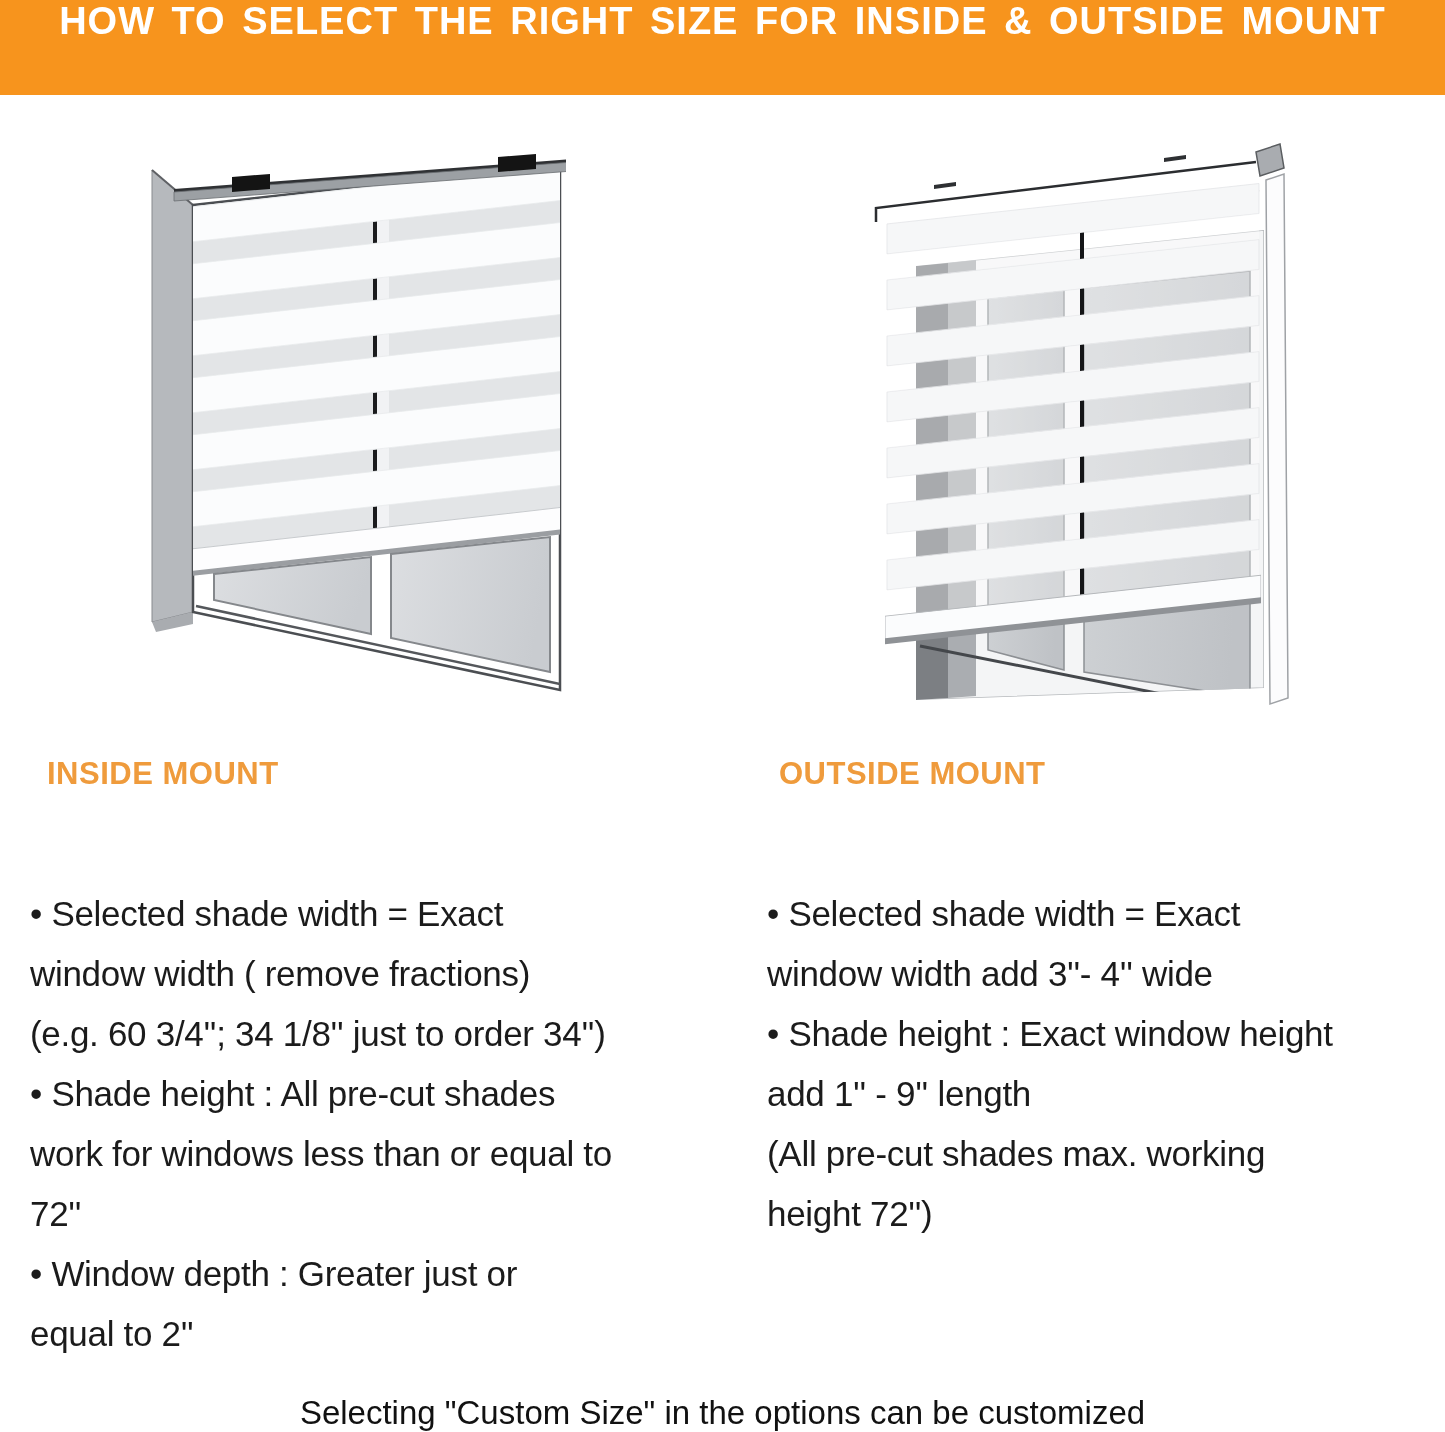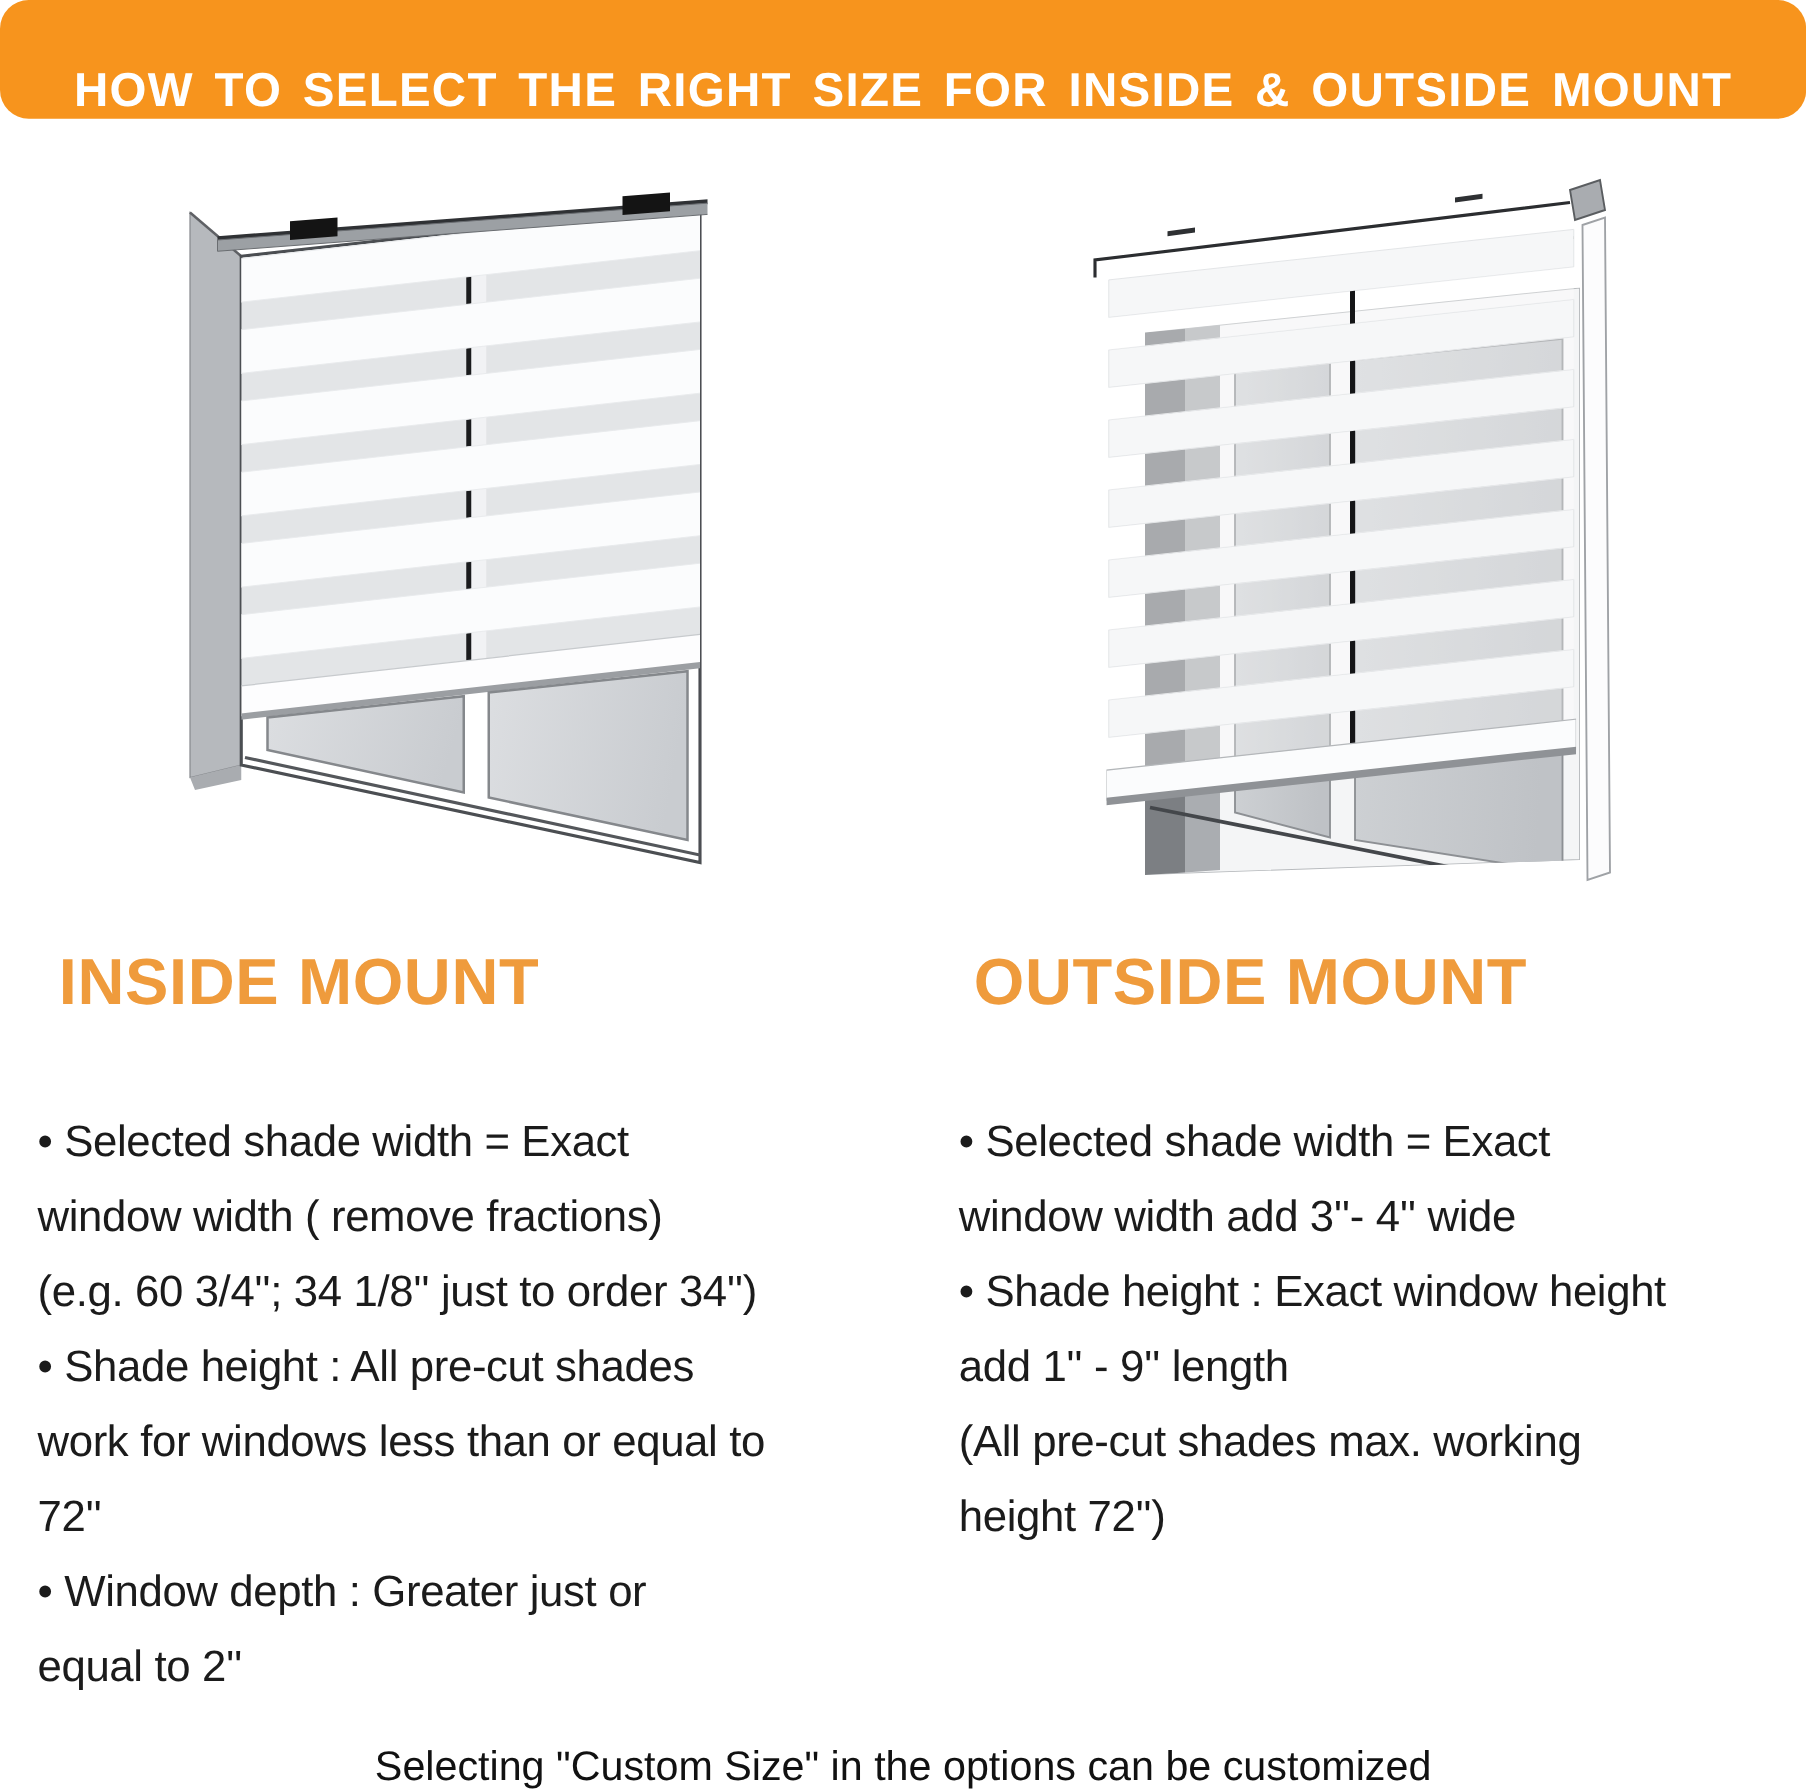--- a/index.html
+++ b/index.html
@@ -2,35 +2,35 @@
 <html><head>
 <meta charset="utf-8">
 <style>
   html,body{margin:0;padding:0;background:#ffffff;}
   body{font-family:"Liberation Sans", sans-serif;}
   #page{position:relative;width:1445px;height:1432px;background:#ffffff;overflow:hidden;}
 
   
   .banner{
     position:absolute;left:0;top:0;width:1445px;height:95px;
-    background:#F7941D;display:flex;align-items:flex-end;justify-content:center;border-radius:23px;
+    background:#F7941D;display:flex;align-items:flex-start;justify-content:center;
   }
   .banner-title{
     color:#ffffff;font-size:38px;font-weight:bold;
     letter-spacing:1px;word-spacing:5px;white-space:nowrap;
   }
 
   
   .illus{position:absolute;}
   .illus-left{left:146px;top:150px;width:420px;height:565px;}
   .illus-right{left:868px;top:138px;width:440px;height:615px;}
 
   
   .mount-heading{
-    position:absolute;top:756px;font-size:52px;font-weight:bold;
+    position:absolute;top:756px;font-size:31px;font-weight:bold;
     color:#EF9B3C;letter-spacing:0.5px;white-space:nowrap;
   }
   .heading-inside{left:47px;}
   .heading-outside{left:779px;}
 
   
   .bullets{
     position:absolute;top:884px;font-size:35px;color:#1b1b1b;
     letter-spacing:-0.3px;
   }

